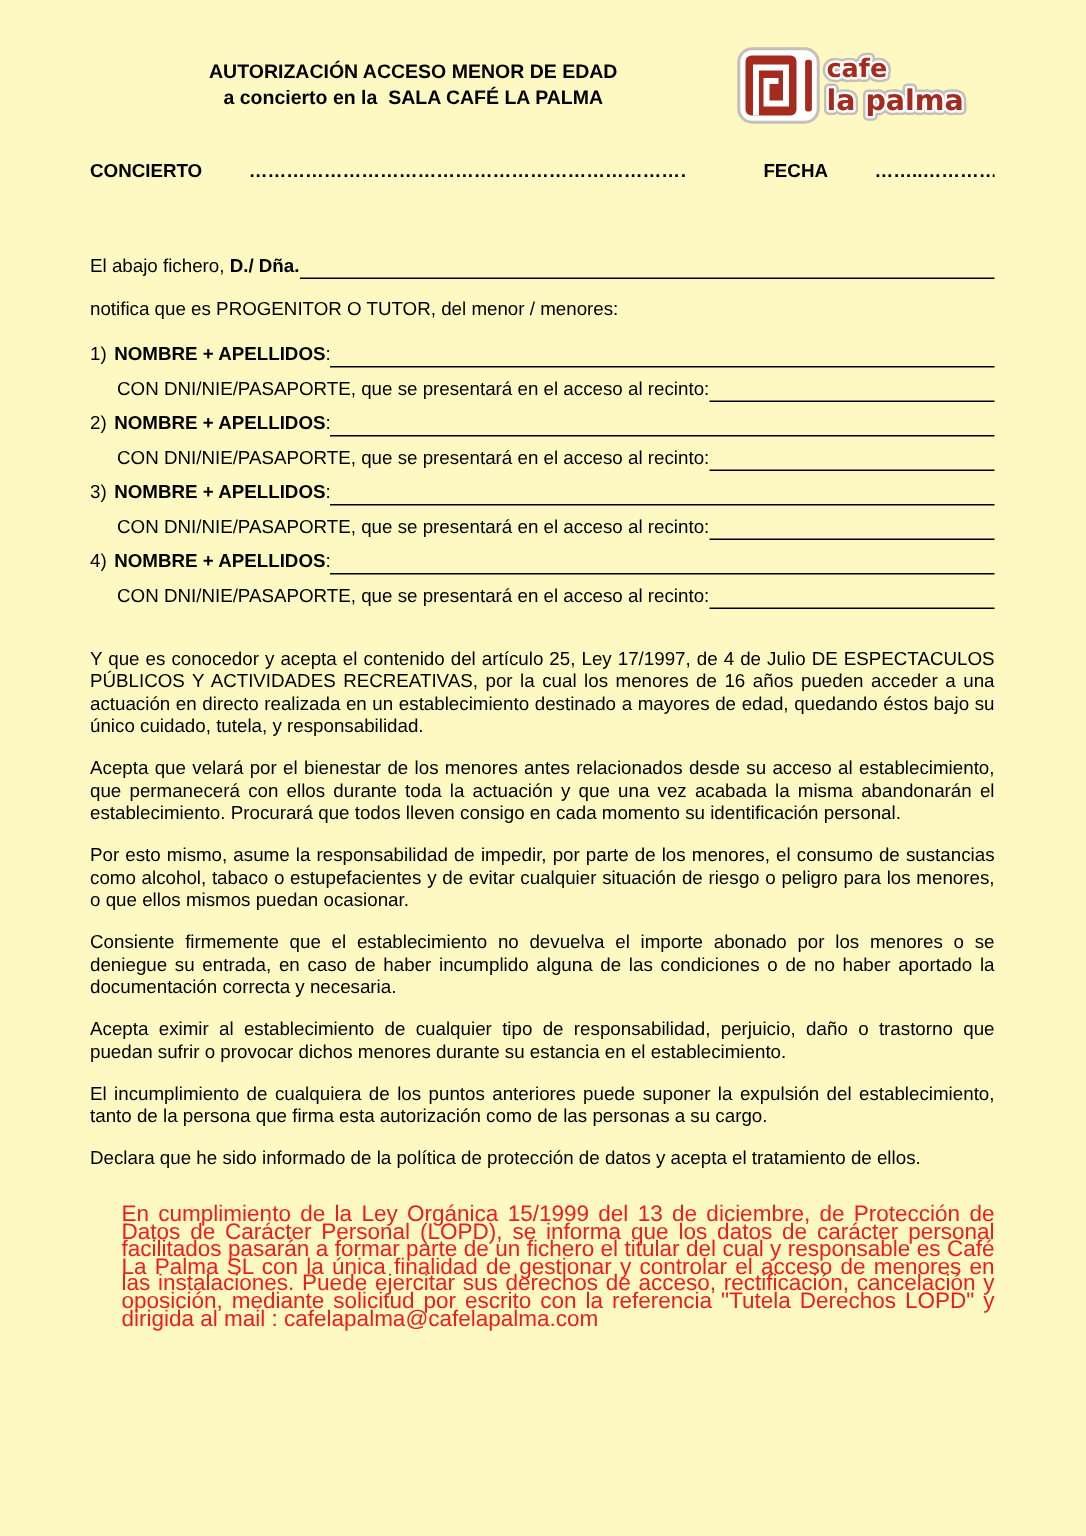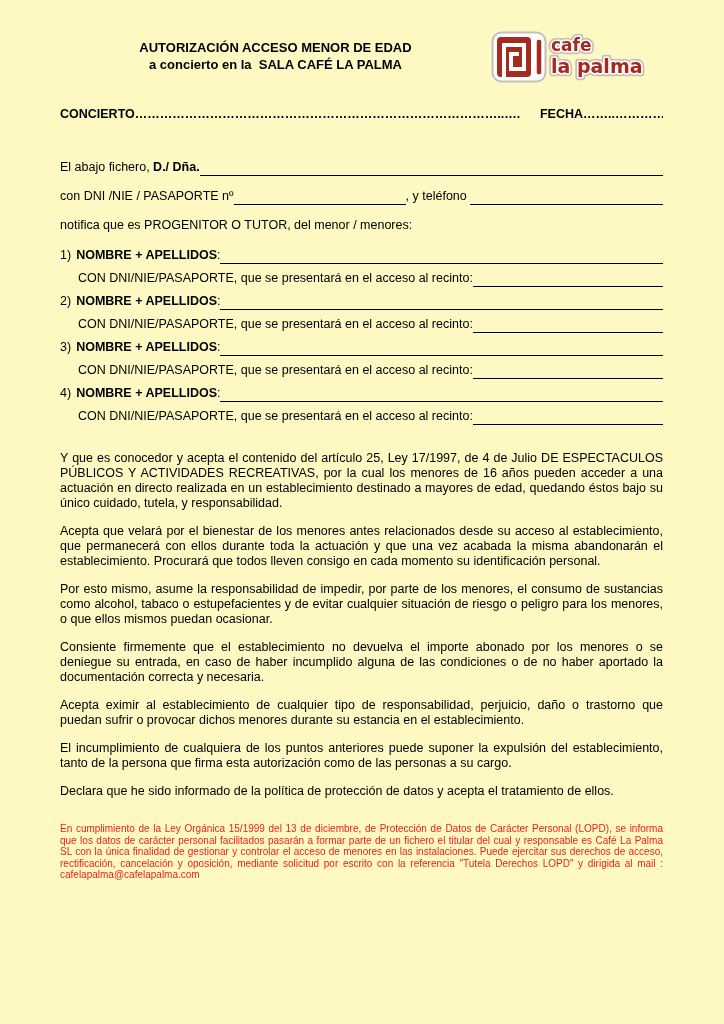--- a/index.html
+++ b/index.html
@@ -17,41 +17,41 @@
   
   .wm text{font-family:"DejaVu Sans",sans-serif;font-weight:bold;}
   .sg{stroke:#c6bfb7;stroke-width:6.5;fill:none;stroke-linejoin:round;}
   .sw{stroke:#ffffff;stroke-width:3.2;fill:none;stroke-linejoin:round;}
   .fr{fill:#a42b1e;}
   
   .line{display:flex;align-items:flex-end;line-height:17px;}
   .line span{white-space:pre;flex-shrink:0;}
   .blank{border-bottom:1px solid #000;height:13px;flex-shrink:1;}
   .grow{flex-grow:1;}
-  .concert-row{display:flex;align-items:center;margin-bottom:38px;font-weight:bold;}
+  .concert-row{display:flex;align-items:center;margin-bottom:48px;font-weight:bold;gap:31px;}
   .dots{flex:1 1 auto;overflow:hidden;white-space:nowrap;font-weight:bold;}
   .fecha-lbl{margin-left:20px;}
   .fecha-dots{flex:0 0 80px;}
   .intro-row{margin-bottom:12px;}
   .notifica{margin-bottom:13px;}
   .w172{flex-basis:172px;}
   
   .minors{margin-bottom:26px;}
   .minor-row{margin-bottom:6px;}
   .doc-row{padding-left:18px;}
   .num{margin-right:5px;}
   
   .paras p{margin:0 0 13px 0;text-align:justify;line-height:15px;}
   
   .sig{margin-top:8px;margin-bottom:0;}
   .wA{flex-basis:57px;}
   .wB{flex-basis:115px;}
   .wC{flex-basis:42px;}
   
-  .lopd{margin-top:24px;color:#ee1d1d;font-size:10px;line-height:11.6px;text-align:justify;}
+  .lopd{margin-top:24px;color:#ee1d1d;font-size:15px;line-height:11.6px;text-align:justify;margin-left:21px;}
 </style>
 </head>
 <body>
 
 <div class="page">
 
   <div class="header">
     <div class="titles">
       <div class="t1">AUTORIZACIÓN ACCESO MENOR DE EDAD</div>
       <div class="t2">a concierto en la  SALA CAFÉ LA PALMA</div>
@@ -77,26 +77,20 @@
   <div class="concert-row">
     <span>CONCIERTO</span>
     <span class="dots">……………………………………………………………………………..….…</span>
     <span class="fecha-lbl">FECHA</span>
     <span class="dots fecha-dots">……..…………</span>
   </div>
 
   <div class="line intro-row">
     <span>El abajo fichero, </span>
     <span class="b">D./ Dña.</span>
-    <span class="blank grow"></span>
-  </div>
-  <div class="line intro-row">
-    <span>con DNI /NIE / PASAPORTE nº</span>
-    <span class="blank w172 grow" style="max-width:172px;"></span>
-    <span>, y teléfono </span>
     <span class="blank grow"></span>
   </div>
   <div class="line notifica">
     <span>notifica que es PROGENITOR O TUTOR, del menor / menores:</span>
   </div>
 
   <div class="minors">
 
     <div>
       <div class="line minor-row">

